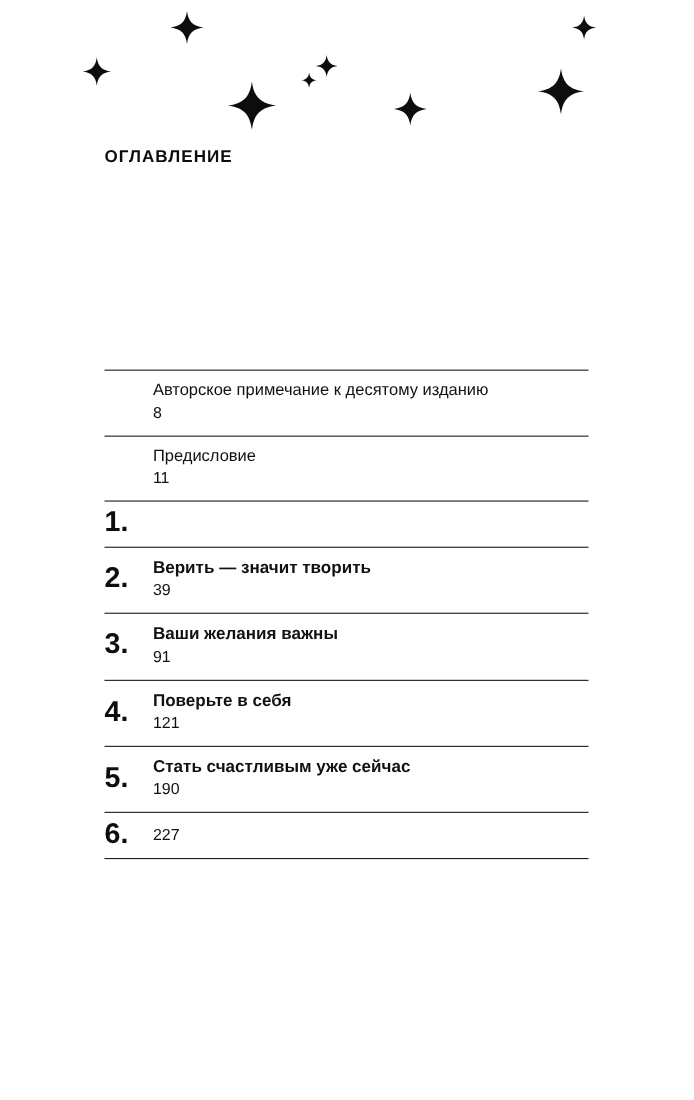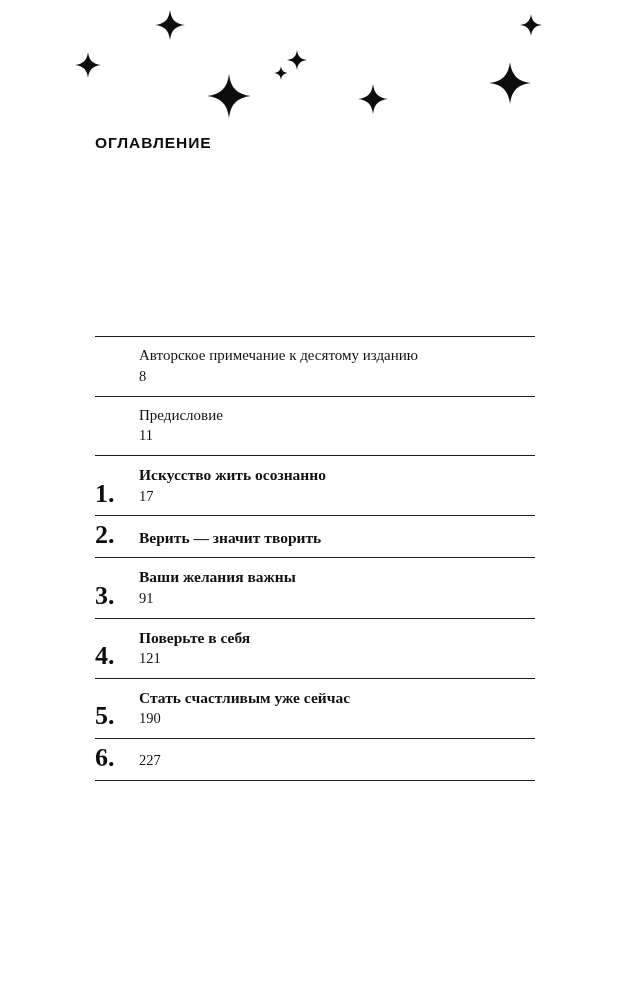--- a/index.html
+++ b/index.html
@@ -44,26 +44,25 @@
 
   
   #toc-list {
     position: absolute;
     left: 95px;
     top: 336px;
     width: 440px;
   }
   .toc-row {
     display: flex;
-    align-items: flex-end;
+    align-items: center;
     border-top: 1px solid #1a1a1a;
     padding: 9px 0 10px 0;
     min-height: 37px;
     box-sizing: border-box;
-    font-family: Liberation Serif, serif;
   }
   .toc-row:last-child {
     border-bottom: 1px solid #1a1a1a;
   }
   .toc-num {
     width: 44px;
     flex: 0 0 44px;
     font-size: 26px;
     font-weight: bold;
     line-height: 0.92;
@@ -149,29 +148,26 @@
     </div>
     <div class="toc-row">
       <div class="toc-num"></div>
       <div class="toc-body">
         <div class="toc-label">Предисловие</div>
         <div class="toc-page">11</div>
       </div>
     </div>
     <div class="toc-row numbered">
       <div class="toc-num">1.</div>
-      <div class="toc-body">
-        <div class="toc-label">Искусство жить осознанно</div>
-        <div class="toc-page">17</div>
-      </div>
     </div>
     <div class="toc-row numbered">
       <div class="toc-num">2.</div>
       <div class="toc-body">
         <div class="toc-label">Верить — значит творить</div>
+        <div class="toc-page">39</div>
       </div>
     </div>
     <div class="toc-row numbered">
       <div class="toc-num">3.</div>
       <div class="toc-body">
         <div class="toc-label">Ваши желания важны</div>
         <div class="toc-page">91</div>
       </div>
     </div>
     <div class="toc-row numbered">

